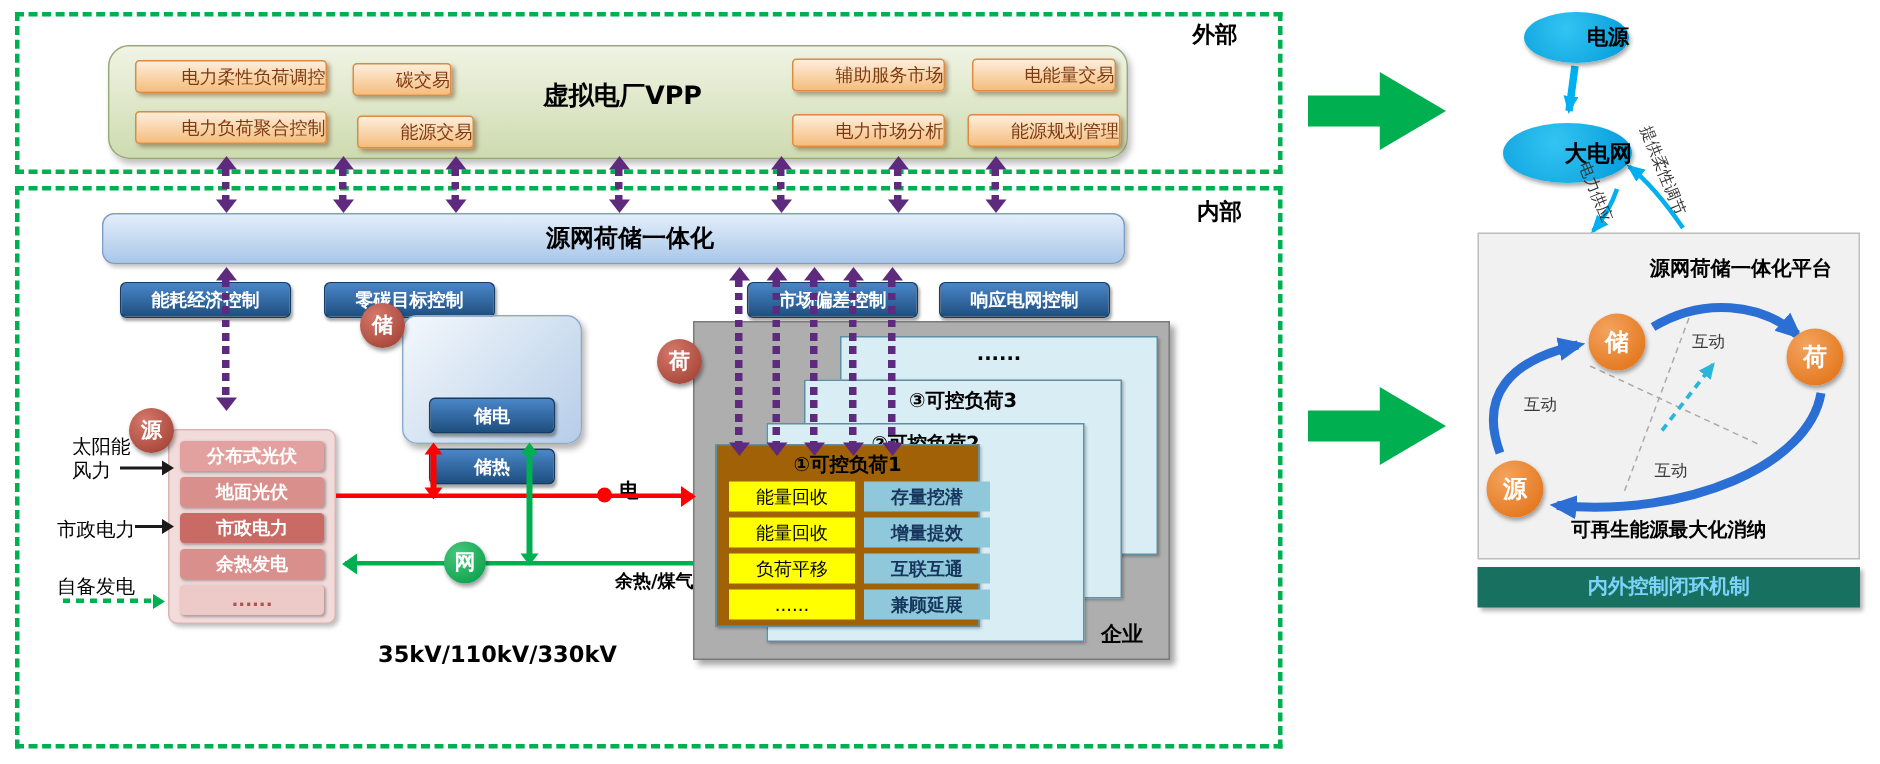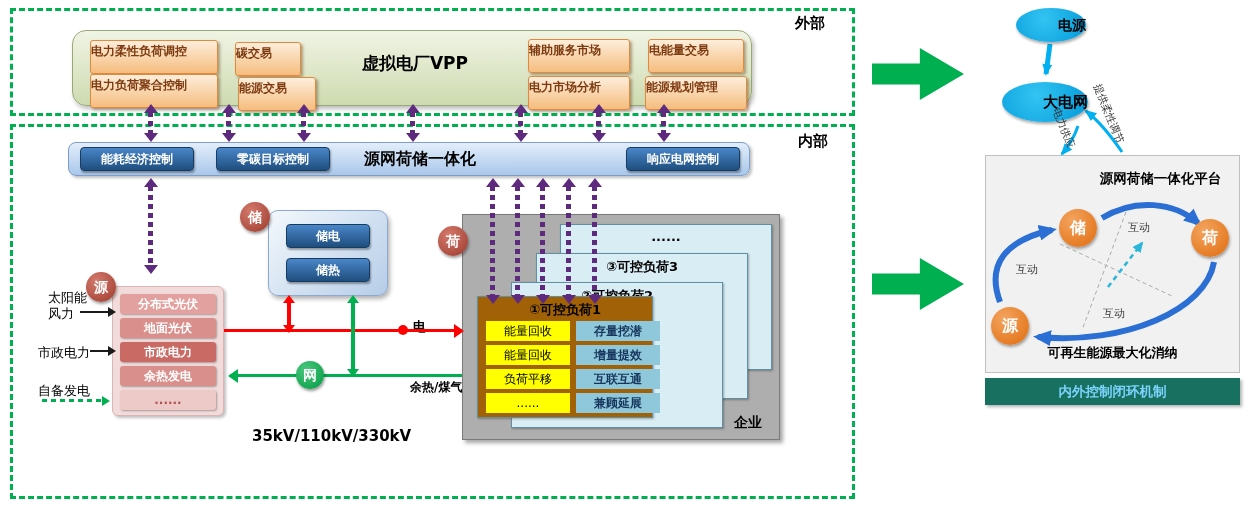--- a/index.html
+++ b/index.html
@@ -9,32 +9,32 @@
 
   .dashed-box { position:absolute; border:3px dashed #00b050; }
   .region-label { position:absolute; font-size:15px; font-weight:bold; }
 
   .vpp-box { position:absolute; left:72px; top:30px; width:680px; height:76px; border-radius:14px;
              background:linear-gradient(180deg,#f0f4e4,#cedbb0); border:1px solid #98a878;
              box-shadow:2px 3px 4px rgba(0,0,0,.25); }
   .vpp-title { position:absolute; left:340px; top:52px; width:150px; text-align:center;
                font-size:17px; font-weight:bold; }
 
-  .obtn { position:absolute; height:34px; line-height:20px; text-align:left; font-size:12px;
-          font-weight:bold; color:#7d3a10; background:linear-gradient(180deg,#fdeedb,#f5bd7e);
+  .obtn { position:absolute; height:22px; line-height:20px; text-align:right; font-size:12px;
+          font-weight:normal; color:#7d3a10; background:linear-gradient(180deg,#fdeedb,#f5bd7e);
           border:1px solid #df8a3e; border-radius:3px; box-shadow:2px 2px 3px rgba(100,60,20,.45); }
 
   .bar { position:absolute; left:68px; top:142px; width:682px; height:34px; border-radius:8px;
          background:linear-gradient(180deg,#e3eefa,#a9c7ea); border:1px solid #7e9ec7;
          box-shadow:2px 2px 3px rgba(0,0,0,.25); }
   .bar-title { position:absolute; left:340px; top:149px; width:160px; text-align:center;
                font-size:16px; font-weight:bold; }
   .bbtn { position:absolute; height:24px; line-height:22px; text-align:center; font-size:12px;
           font-weight:bold; color:#fff; background:linear-gradient(180deg,#4a86c8,#1e4e7e);
-          border:1px solid #173c62; border-radius:4px; box-shadow:1px 2px 2px rgba(0,0,0,.35); }
+          border:1px solid #173c62; border-radius:4px; box-shadow:1px 2px 2px rgba(0,0,0,.35);margin-top:41px; }
 
   
   .pda { position:absolute; width:5px; z-index:6;
          background:repeating-linear-gradient(180deg,#5e2a7d 0 5px,transparent 5px 9px); }
   .pda::before,.pda::after { content:""; position:absolute; left:50%; transform:translateX(-50%); }
   .pda::before { top:-8px; border:7px solid transparent; border-top:0; border-bottom:9px solid #5e2a7d; }
   .pda::after  { bottom:-8px; border:7px solid transparent; border-bottom:0; border-top:9px solid #5e2a7d; }
 
   
   .vda { position:absolute; z-index:4; }
@@ -145,20 +145,21 @@
   <div class="pda" style="left:596px;top:112px;height:22px"></div>
   <div class="pda" style="left:661px;top:112px;height:22px"></div>
 
   <div class="dashed-box" style="left:10px;top:124px;width:845px;height:375px"></div>
   <div class="region-label" style="left:798px;top:132px">内部</div>
 
   <div class="bar"></div>
   <div class="bar-title">源网荷储一体化</div>
   <div class="bbtn" style="left:80px;top:147px;width:114px">能耗经济控制</div>
   <div class="bbtn" style="left:216px;top:147px;width:114px">零碳目标控制</div>
+  <div class="bbtn" style="left:498px;top:147px;width:114px">市场偏差控制</div>
   <div class="bbtn" style="left:626px;top:147px;width:114px">响应电网控制</div>
 
   <div class="pda" style="left:148px;top:186px;height:80px"></div>
   <div class="pda" style="left:490px;top:186px;height:110px"></div>
   <div class="pda" style="left:515px;top:186px;height:110px"></div>
   <div class="pda" style="left:540px;top:186px;height:110px"></div>
   <div class="pda" style="left:566px;top:186px;height:110px"></div>
   <div class="pda" style="left:592px;top:186px;height:110px"></div>
 
   <div class="badge" style="left:240px;top:202px">储</div>

